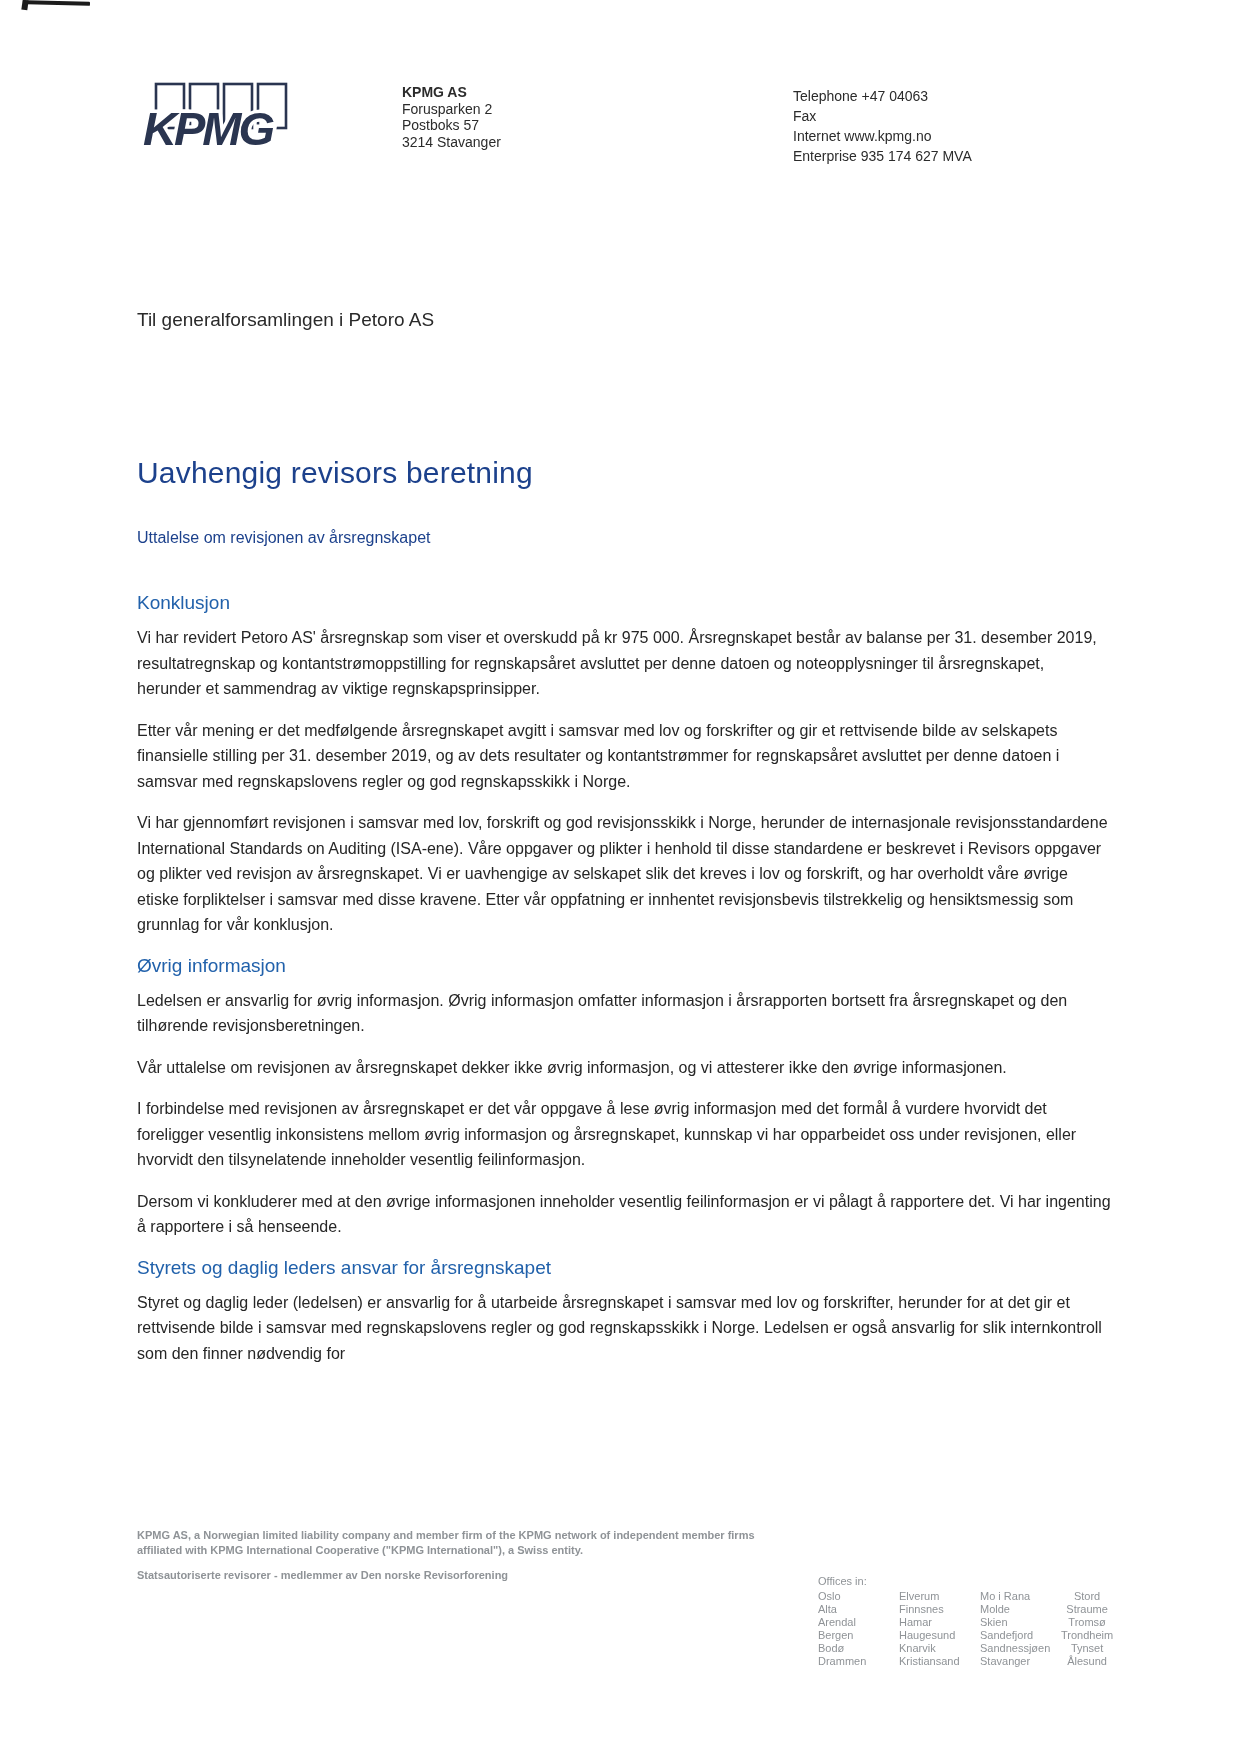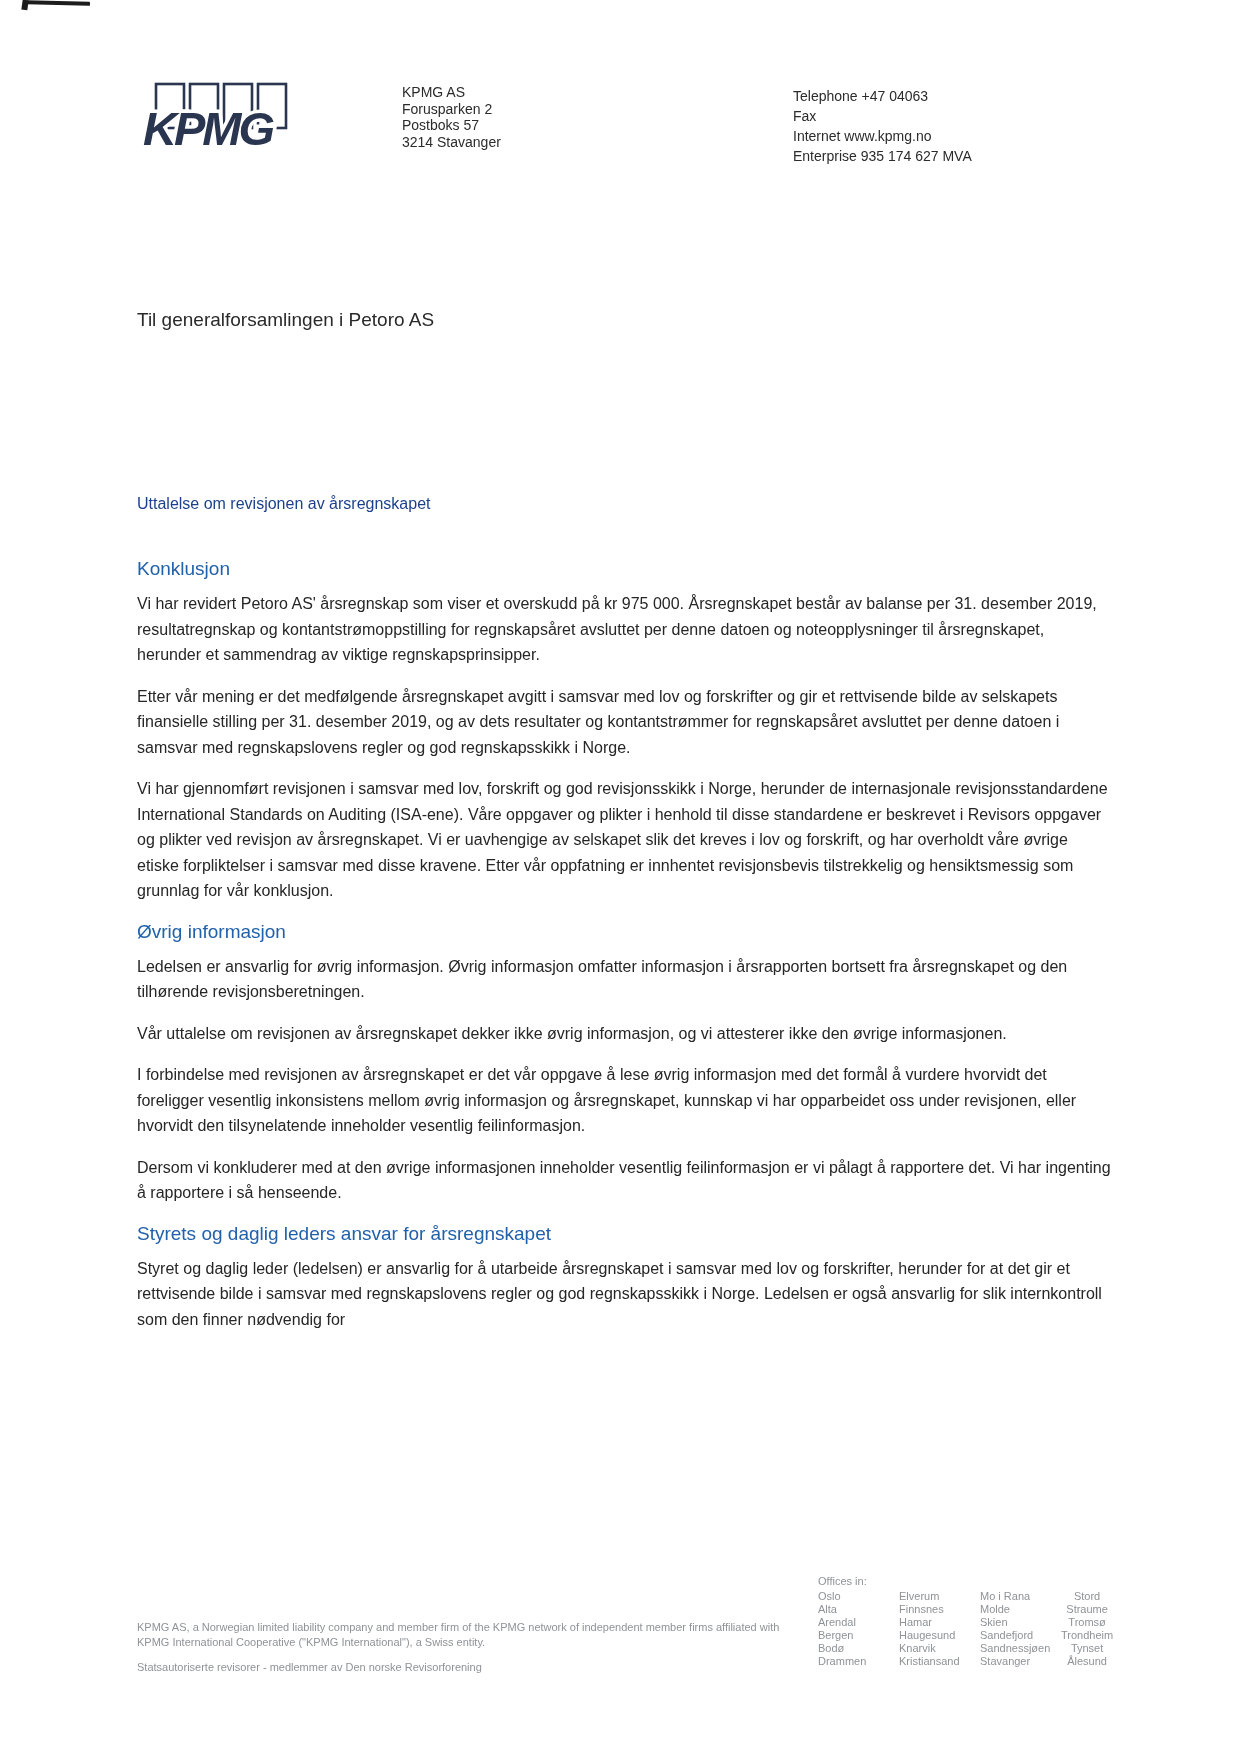--- a/index.html
+++ b/index.html
@@ -28,21 +28,21 @@
     background: #1c1c1c;
     transform: rotate(8deg);
   }
 
   
   .logo { position: absolute; left: 143px; top: 82px; }
   .firm-block {
     position: absolute; left: 402px; top: 84px;
     font-size: 14px; line-height: 16.5px; color: #2b2b2b;
   }
-  .firm-name { font-weight: normal; }
+  .firm-name { font-weight: bold; }
   .contact-block {
     position: absolute; left: 793px; top: 86px;
     font-size: 14px; line-height: 20px; color: #2b2b2b;
   }
 
   .addressee {
     position: absolute; left: 137px; top: 309px;
     font-size: 19px; color: #2a2a2a;
   }
 
@@ -71,24 +71,25 @@
     color: var(--heading_blue, #2161ab);
   }
   section p {
     margin: 0 0 16px 0;
     font-size: 16px; line-height: 25.5px;
     color: var(--body_ink, #262626);
   }
 
   
   .legal {
-    position: absolute; left: 137px; top: 1620px;
+    position: absolute; left: 137px; top: 1528px;
     width: 658px;
     font-size: 11px; line-height: 14.5px;
     color: var(--muted_gray, #8f9397);
+    font-weight: bold;
   }
   .legal .legal-par { margin: 0 0 11px 0; }
   .offices {
     position: absolute; left: 818px; top: 1575px;
     font-size: 11px; line-height: 13px;
     color: var(--muted_gray, #8f9397);
   }
   .offices-label { margin-bottom: 2px; }
   .office-cols { display: flex; }
   .office-col { width: 81px; }
@@ -131,20 +132,21 @@
           <div>Fax</div>
           <div>Internet www.kpmg.no</div>
           <div>Enterprise 935 174 627 MVA</div>
         </div>
     </div>
   </header>
 
   <div class="addressee">Til generalforsamlingen i Petoro AS</div>
 
   <main class="content">
+    <h1 class="report-title">Uavhengig revisors beretning</h1>
     <h2 class="report-subtitle">Uttalelse om revisjonen av årsregnskapet</h2>
     <div>
         <section>
           <h3>Konklusjon</h3>
           <p>Vi har revidert Petoro AS' årsregnskap som viser et overskudd på kr 975 000. Årsregnskapet består av balanse per 31. desember 2019, resultatregnskap og kontantstrømoppstilling for regnskapsåret avsluttet per denne datoen og noteopplysninger til årsregnskapet, herunder et sammendrag av viktige regnskapsprinsipper.</p>
           <p>Etter vår mening er det medfølgende årsregnskapet avgitt i samsvar med lov og forskrifter og gir et rettvisende bilde av selskapets finansielle stilling per 31. desember 2019, og av dets resultater og kontantstrømmer for regnskapsåret avsluttet per denne datoen i samsvar med regnskapslovens regler og god regnskapsskikk i Norge.</p>
         </section>
         <section>
           <p>Vi har gjennomført revisjonen i samsvar med lov, forskrift og god revisjonsskikk i Norge, herunder de internasjonale revisjonsstandardene International Standards on Auditing (ISA-ene). Våre oppgaver og plikter i henhold til disse standardene er beskrevet i Revisors oppgaver og plikter ved revisjon av årsregnskapet. Vi er uavhengige av selskapet slik det kreves i lov og forskrift, og har overholdt våre øvrige etiske forpliktelser i samsvar med disse kravene. Etter vår oppfatning er innhentet revisjonsbevis tilstrekkelig og hensiktsmessig som grunnlag for vår konklusjon.</p>
         </section>

